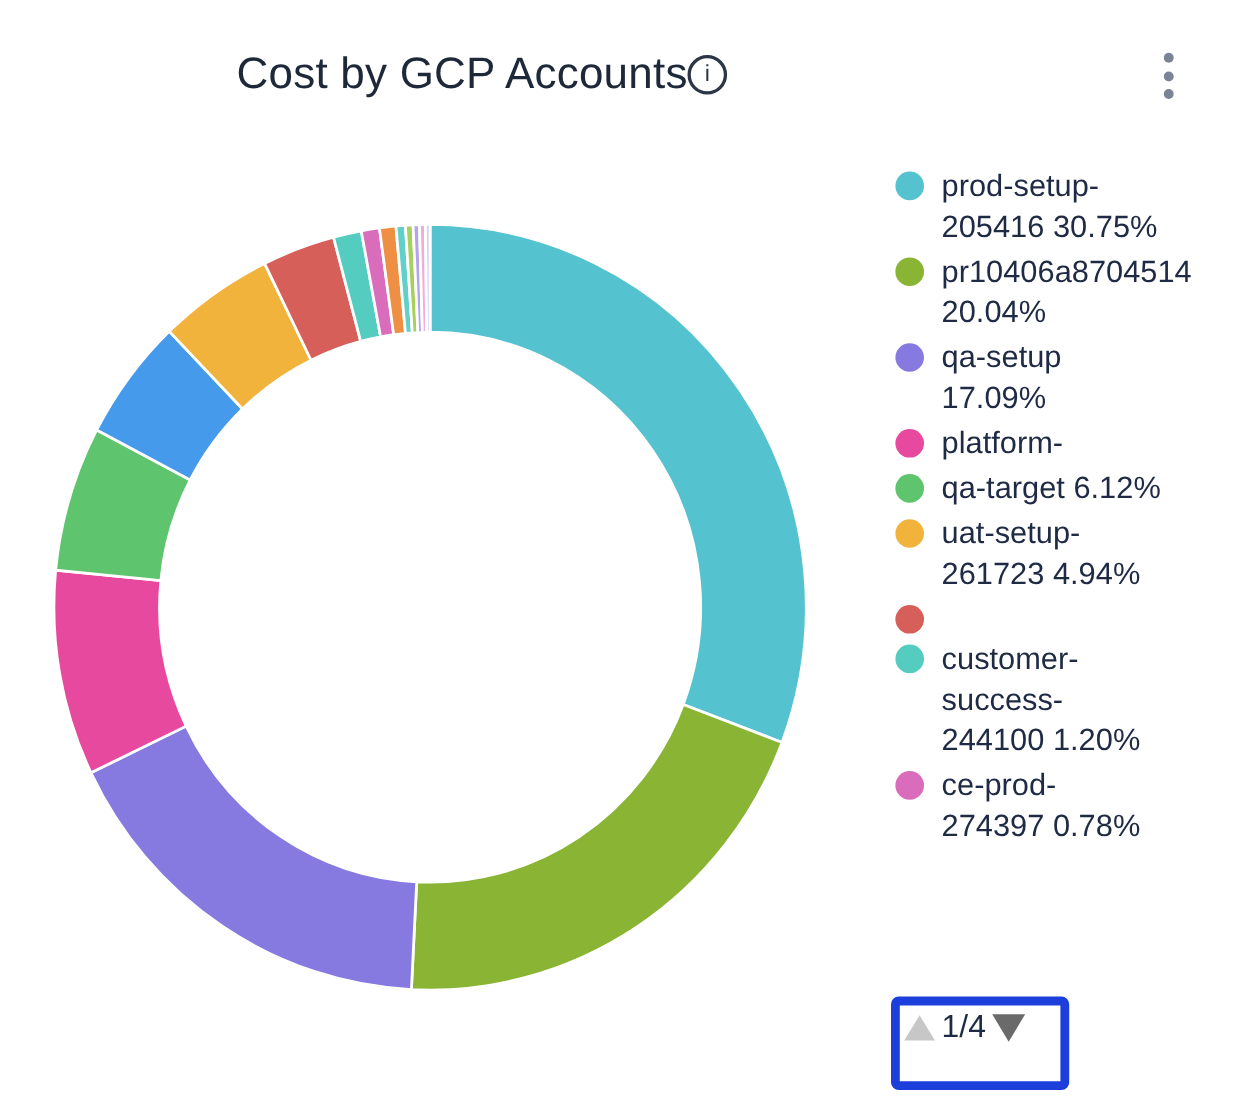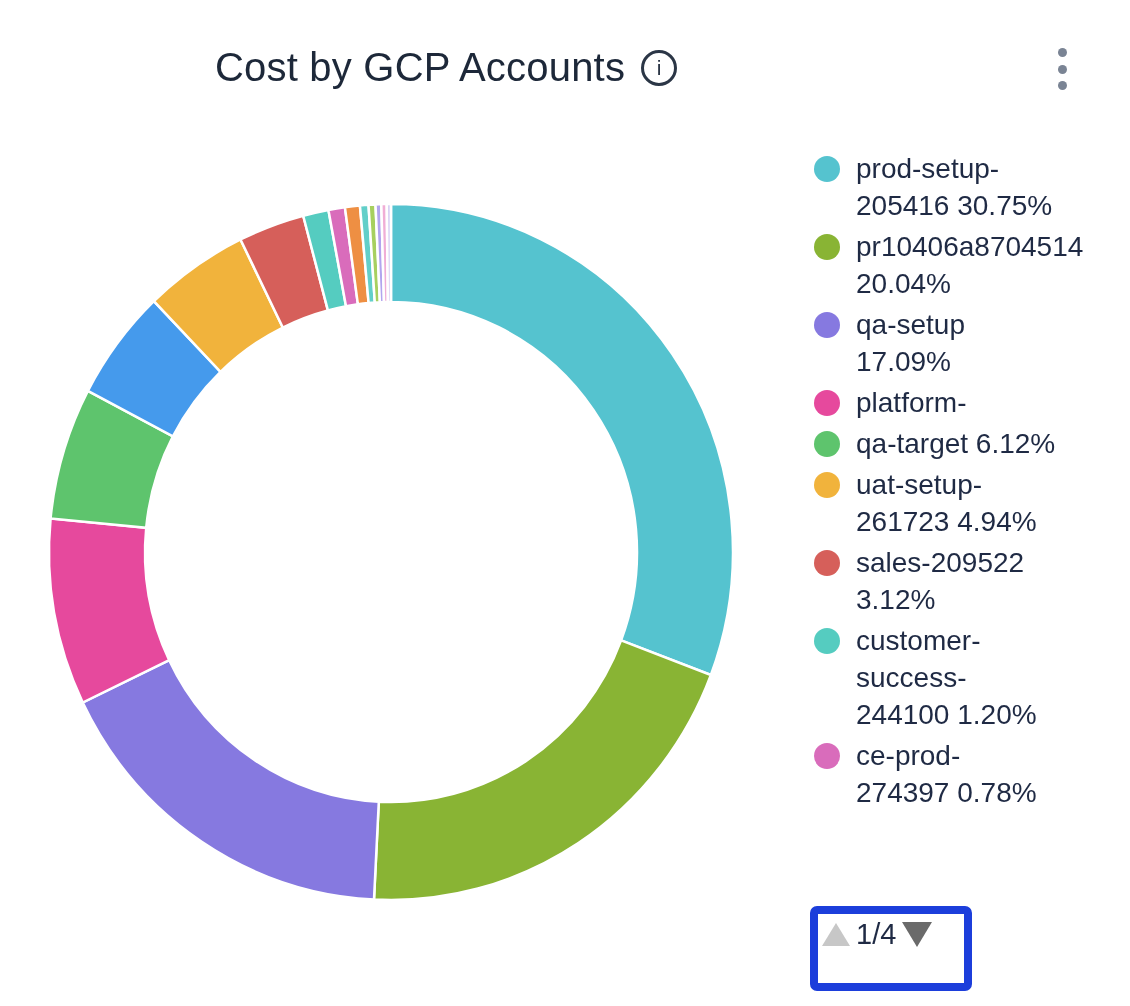--- a/index.html
+++ b/index.html
@@ -1,21 +1,21 @@
 <!DOCTYPE html>
 <html><head>
 <meta charset="utf-8">
 <style>
   html,body{margin:0;padding:0;background:#fff;}
   #stage{
     position:relative;width:1130px;height:1006px;background:#fff;overflow:hidden;
     font-family:"Liberation Sans",sans-serif;
   }
   
-  .title-row{position:absolute;left:215px;top:45px;display:flex;align-items:center;gap:16px;}
+  .title-row{position:absolute;left:215px;top:45px;display:flex;align-items:center;}
   .chart-title{margin:0;font-size:40px;font-weight:500;color:#1d2839;letter-spacing:.2px;white-space:nowrap;}
   .info-icon{
     width:30px;height:30px;border:3px solid #2b3646;border-radius:50%;
     display:flex;align-items:center;justify-content:center;flex:0 0 auto;
     color:#2b3646;font-size:21px;font-weight:500;line-height:1;cursor:pointer;
   }
   
   .kebab{
     position:absolute;left:1048px;top:46px;width:28px;height:46px;
     display:flex;flex-direction:column;align-items:center;justify-content:space-between;
@@ -122,24 +122,20 @@
       </div>
       <div class="legend-item">
         <span class="dot" style="background: rgb(241, 179, 60);"></span>
         <div class="legend-text">
           <div>uat-setup-</div>
           <div>261723 4.94%</div>
         </div>
       </div>
       <div class="legend-item">
         <span class="dot" style="background: rgb(214, 95, 90);"></span>
-        <div class="legend-text">
-          <div>sales-209522</div>
-          <div>3.12%</div>
-        </div>
       </div>
       <div class="legend-item">
         <span class="dot" style="background: rgb(85, 204, 192);"></span>
         <div class="legend-text">
           <div>customer-</div>
           <div>success-</div>
           <div>244100 1.20%</div>
         </div>
       </div>
       <div class="legend-item">

